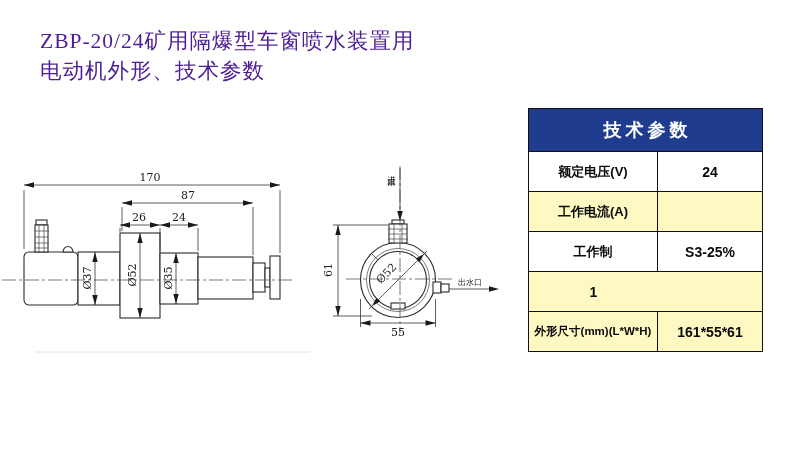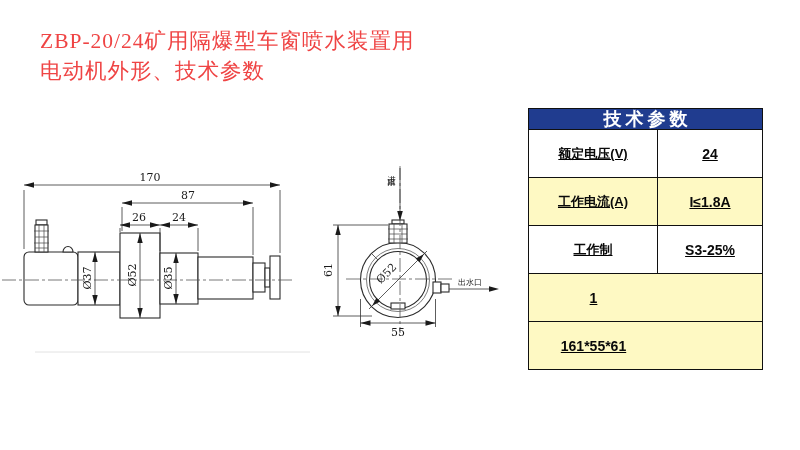--- a/index.html
+++ b/index.html
@@ -1,46 +1,46 @@
 <!DOCTYPE html>
 <html><head>
 <meta charset="utf-8">
 <style>
   * { margin:0; padding:0; box-sizing:border-box; }
   body { background:#ffffff; }
   #page { position:relative; width:800px; height:450px; background:#ffffff; overflow:hidden;
           font-family:"Liberation Sans","DejaVu Sans",sans-serif; }
 
   
-  .title { position:absolute; left:40px; top:26px; color:#ef4444;
+  .title { position:absolute; left:40px; top:26px; color:#4c1d95;
            font-family:"Liberation Serif","DejaVu Serif",serif;
            font-size:21.5px; line-height:30px; font-weight:500; letter-spacing:1px; }
 
   
   .drawing { position:absolute; left:0; top:160px; }
   .part  { fill:#ffffff; stroke:#2b2b2b; stroke-width:1.1; }
   .thin  { fill:none; stroke:#444444; stroke-width:0.7; }
   .cl    { fill:none; stroke:#555555; stroke-width:0.8; stroke-dasharray:14 3 3 3; }
   .dim   { fill:none; stroke:#333333; stroke-width:0.8; }
   .arr   { fill:#1a1a1a; stroke:none; }
   .dimtxt{ font-family:"DejaVu Serif","Liberation Serif",serif; font-size:11px; fill:#1a1a1a; }
   .dimtxt.small { font-size:8px; }
   .faint { stroke:#e2e2e2; stroke-width:1; }
 
   .inlet-label { position:absolute; left:386px; top:169px; writing-mode:vertical-rl;
                  font-size:8.5px; letter-spacing:2px; color:#222; }
 
   
   .tech-table { position:absolute; left:528px; top:108px; width:235px;
                 border:1px solid #101010; background:#ffffff; }
-  .tech-header { height:20px; background:#203c8f; color:#ffffff; display:flex;
+  .tech-header { height:42px; background:#203c8f; color:#ffffff; display:flex;
                  align-items:center; justify-content:center; font-weight:bold;
                  font-size:18px; letter-spacing:4px; padding-left:4px; }
-  .param-row { display:grid; grid-template-columns:129px 1fr; height:48px;
-               border-top:1px solid #101010; background:#ffffff;text-decoration:underline; }
+  .param-row { display:grid; grid-template-columns:129px 1fr; height:40px;
+               border-top:1px solid #101010; background:#ffffff; }
   .param-row.alt { background:#fef9c3; }
   .cell-label { display:flex; align-items:center; justify-content:center; text-align:center;
                 font-weight:bold; font-size:13px; color:#0a0a0a; border-right:1px solid #101010; }
   .cell-value { display:flex; align-items:center; justify-content:center;
                 font-weight:bold; font-size:14px; color:#0a0a0a; }
   .param-row:last-child .cell-label { font-size:11.5px; }
 </style>
 </head>
 <body>
 
@@ -191,27 +191,27 @@
 
   <div class="tech-table">
     <div class="tech-header">技术参数</div>
 
     <div class="param-row">
       <div class="cell-label">额定电压(V)</div>
       <div class="cell-value">24</div>
     </div>
     <div class="param-row alt">
       <div class="cell-label">工作电流(A)</div>
-      <div class="cell-value">I≤1.8A</div>
     </div>
     <div class="param-row">
       <div class="cell-label">工作制</div>
       <div class="cell-value">S3-25%</div>
     </div>
     <div class="param-row alt">
       <div class="cell-value">1</div>
     </div>
     <div class="param-row alt">
+      <div class="cell-label">外形尺寸(mm)(L*W*H)</div>
       <div class="cell-value">161*55*61</div>
     </div>
   </div>
 
 </div>
 
 </body></html>

